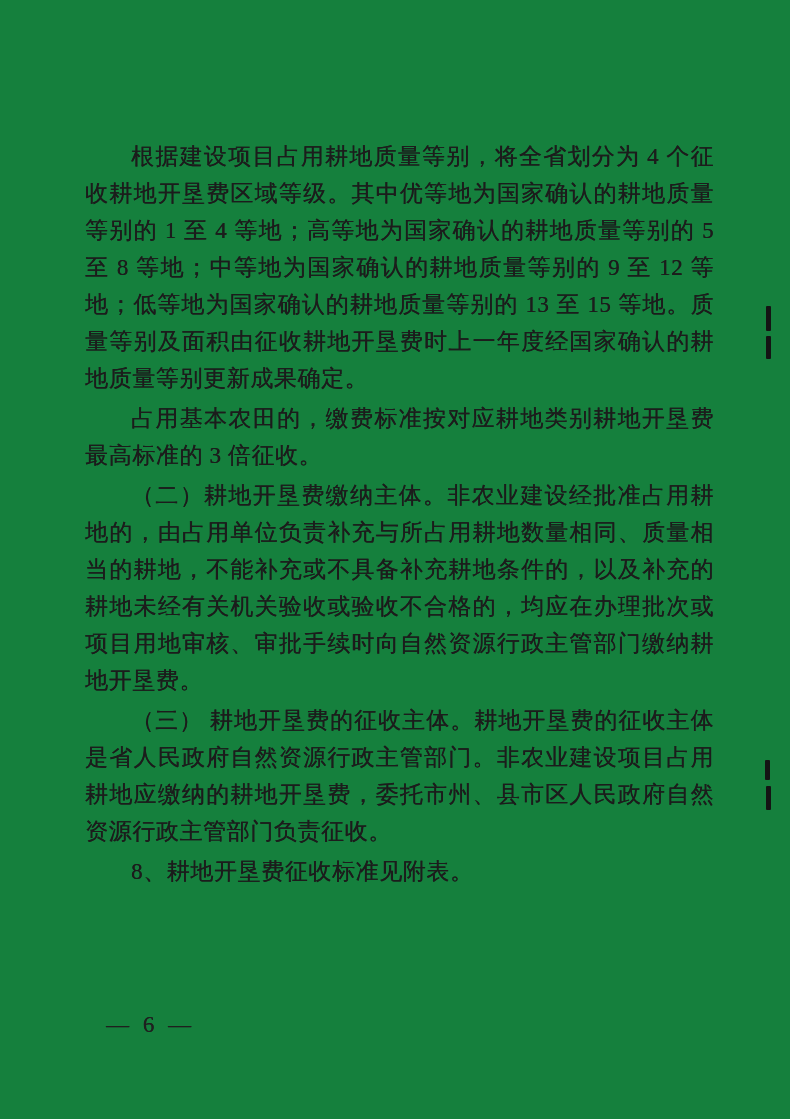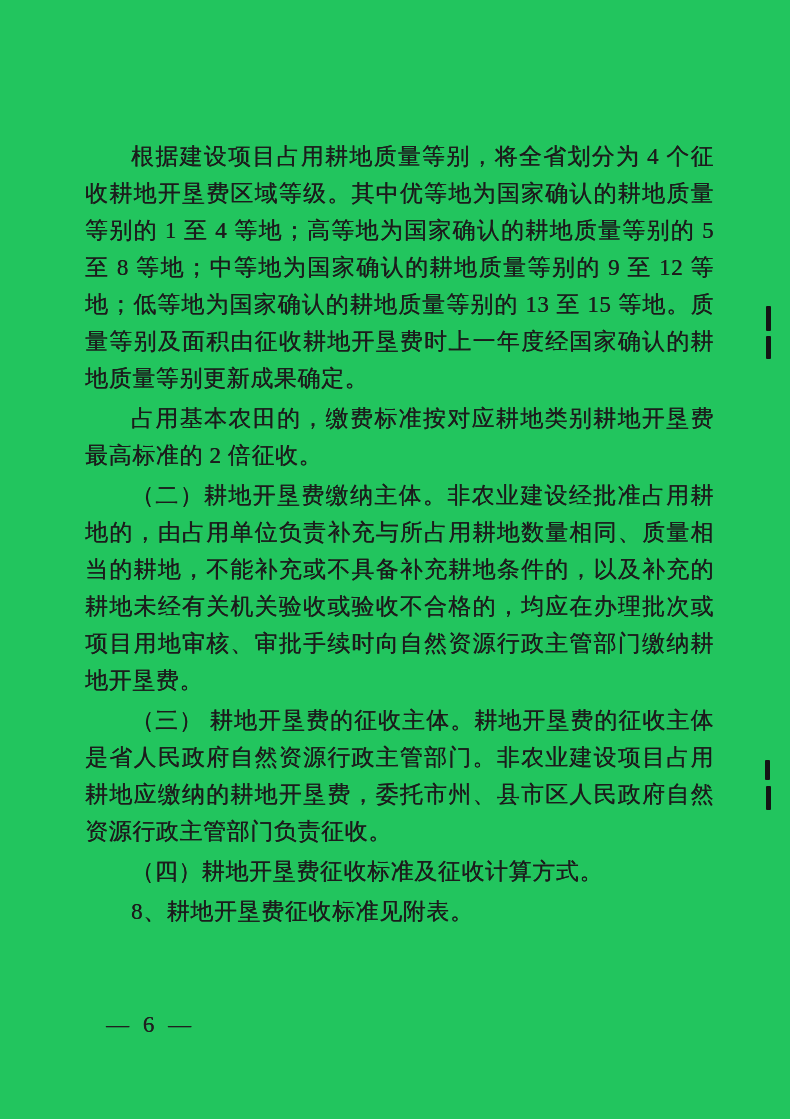--- a/index.html
+++ b/index.html
@@ -8,21 +8,21 @@
     width: 790px;
     height: 1119px;
     background: #fdfdfb;
     overflow: hidden;
   }
 
   .page {
     position: relative;
     width: 790px;
     height: 1119px;
-    background: #22c55e;
+    background: #15803d;
     font-family: "Liberation Serif", "DejaVu Serif", serif;
     color: #1c1c1c;
   }
 
   .body-text {
     position: absolute;
     left: 85px;
     top: 138px;
     width: 629px;
   }
@@ -62,24 +62,23 @@
   .scan-mark.m3 { left: 765px; top: 760px; height: 20px; }
   .scan-mark.m4 { left: 766px; top: 786px; height: 24px; }
 </style>
 </head>
 <body>
 
 <div class="page">
 
   <div class="body-text">
     <p>根据建设项目占用耕地质量等别，将全省划分为 4 个征收耕地开垦费区域等级。其中优等地为国家确认的耕地质量等别的 1 至 4 等地；高等地为国家确认的耕地质量等别的 5 至 8 等地；中等地为国家确认的耕地质量等别的 9 至 12 等地；低等地为国家确认的耕地质量等别的 13 至 15 等地。质量等别及面积由征收耕地开垦费时上一年度经国家确认的耕地质量等别更新成果确定。</p>
-    <p>占用基本农田的，缴费标准按对应耕地类别耕地开垦费最高标准的 2 倍征收。</p>
+    <p>占用基本农田的，缴费标准按对应耕地类别耕地开垦费最高标准的 3 倍征收。</p>
     <p>（二）耕地开垦费缴纳主体。非农业建设经批准占用耕地的，由占用单位负责补充与所占用耕地数量相同、质量相当的耕地，不能补充或不具备补充耕地条件的，以及补充的耕地未经有关机关验收或验收不合格的，均应在办理批次或项目用地审核、审批手续时向自然资源行政主管部门缴纳耕地开垦费。</p>
     <p>（三） 耕地开垦费的征收主体。耕地开垦费的征收主体是省人民政府自然资源行政主管部门。非农业建设项目占用耕地应缴纳的耕地开垦费，委托市州、县市区人民政府自然资源行政主管部门负责征收。</p>
-    <p>（四）耕地开垦费征收标准及征收计算方式。</p>
     <p>8、耕地开垦费征收标准见附表。</p>
   </div>
 
   <div class="page-number">— 6 —</div>
 
   <div class="scan-mark m1"></div>
   <div class="scan-mark m2"></div>
   <div class="scan-mark m3"></div>
   <div class="scan-mark m4"></div>
 

